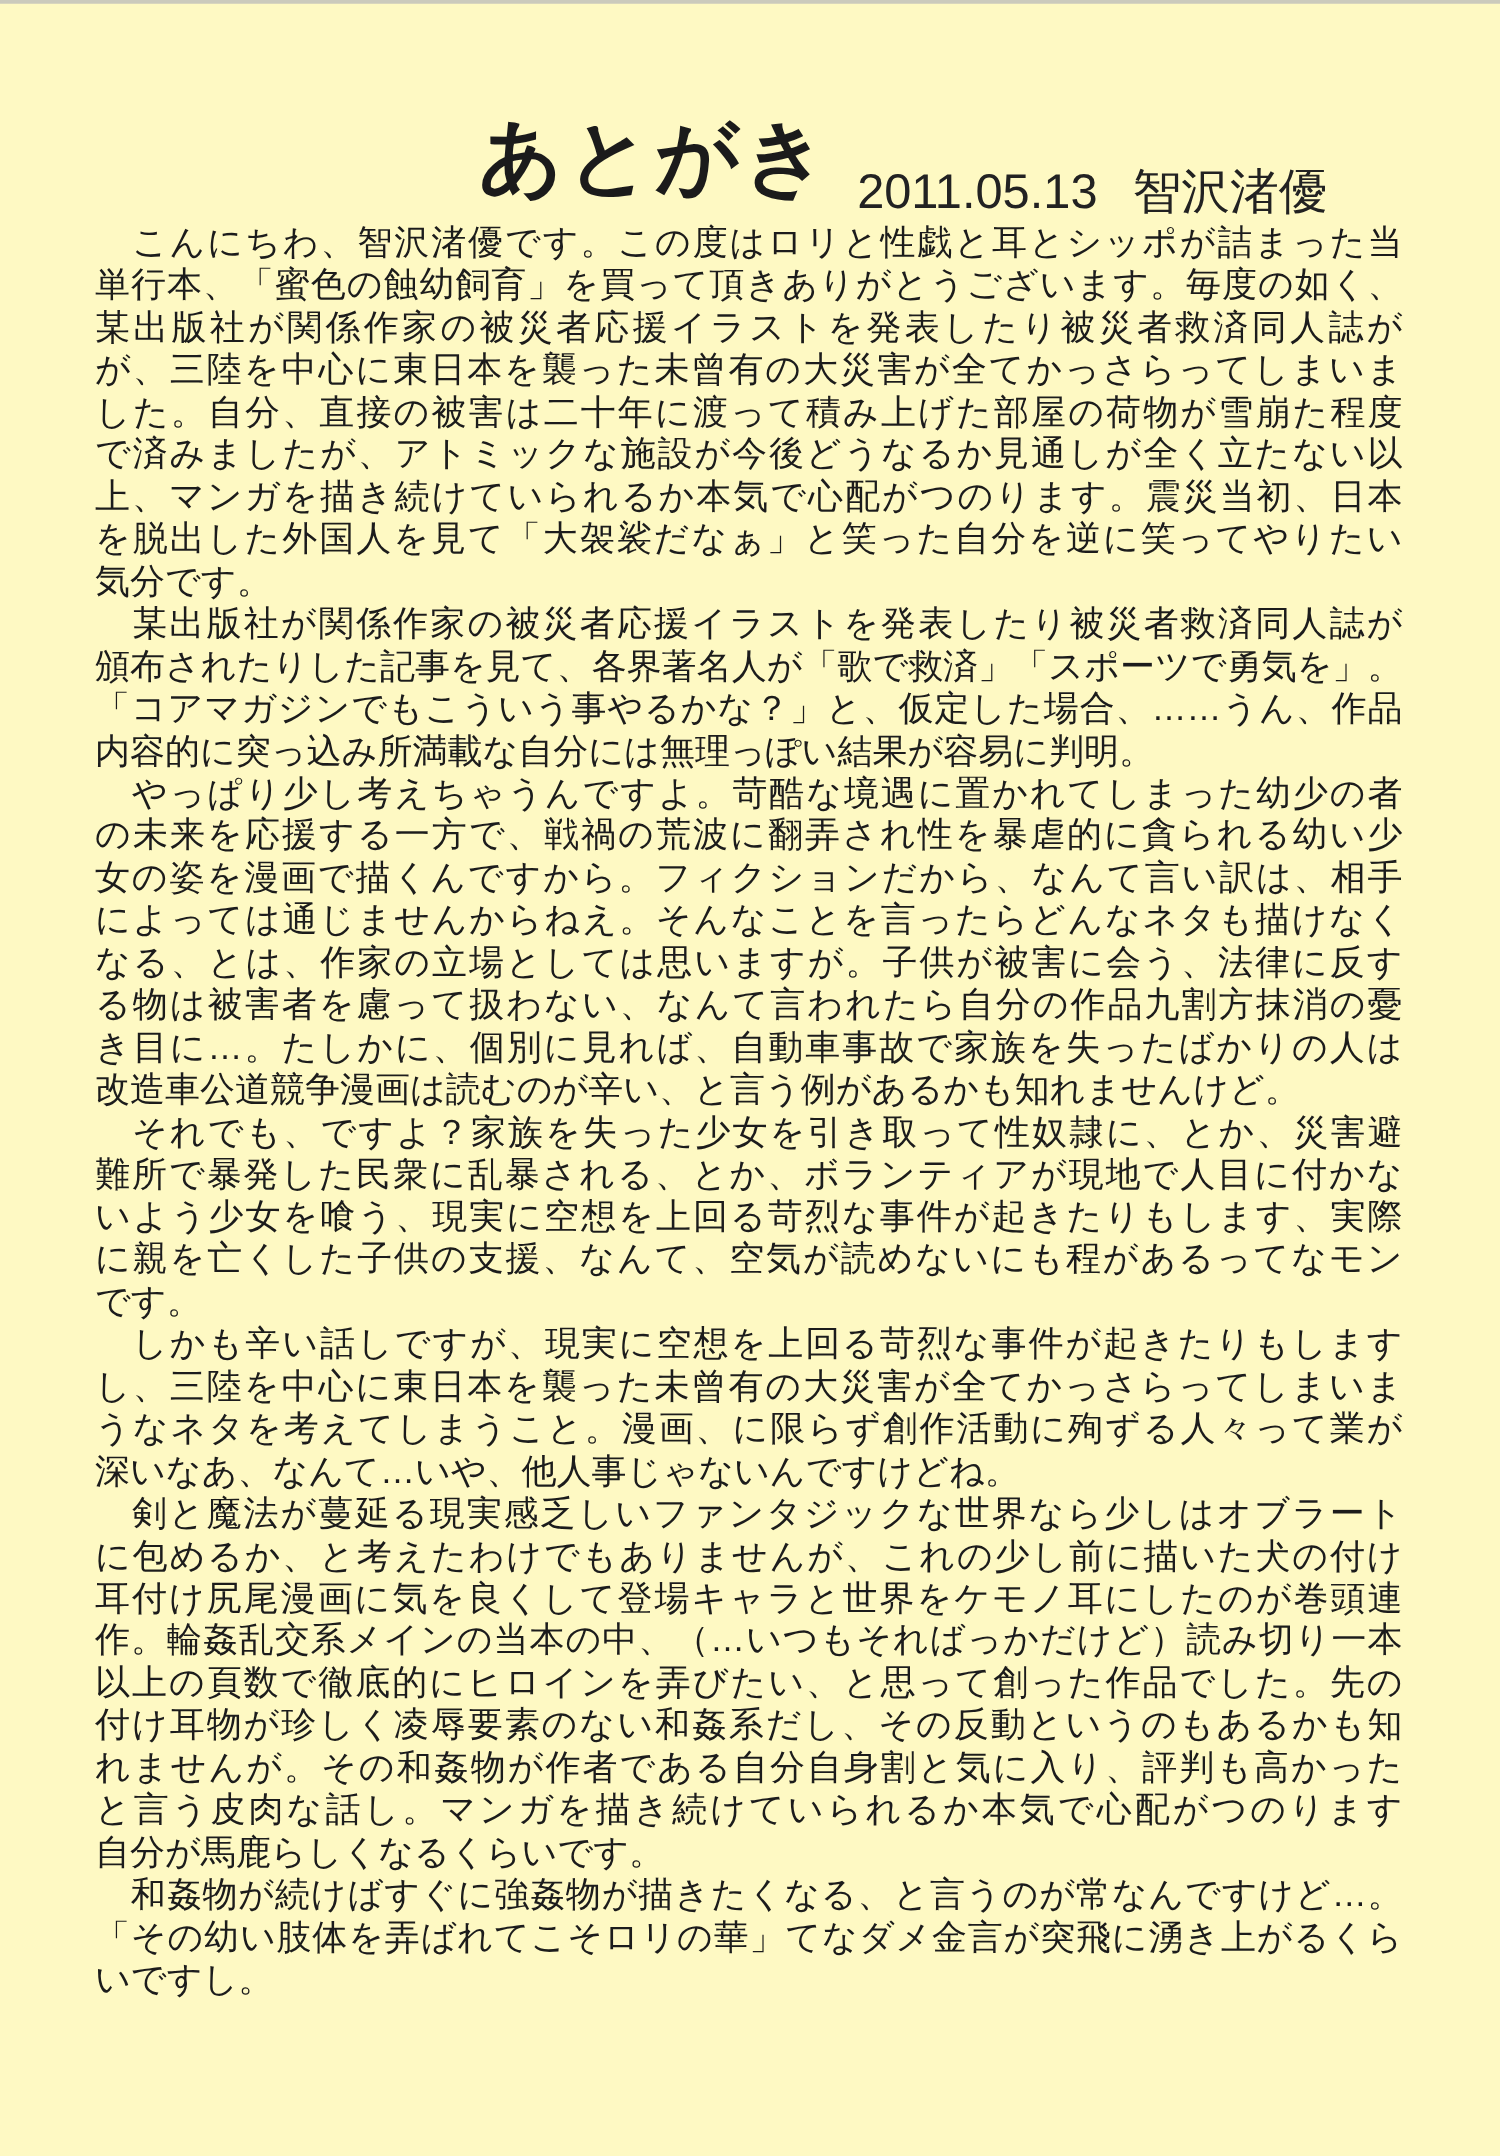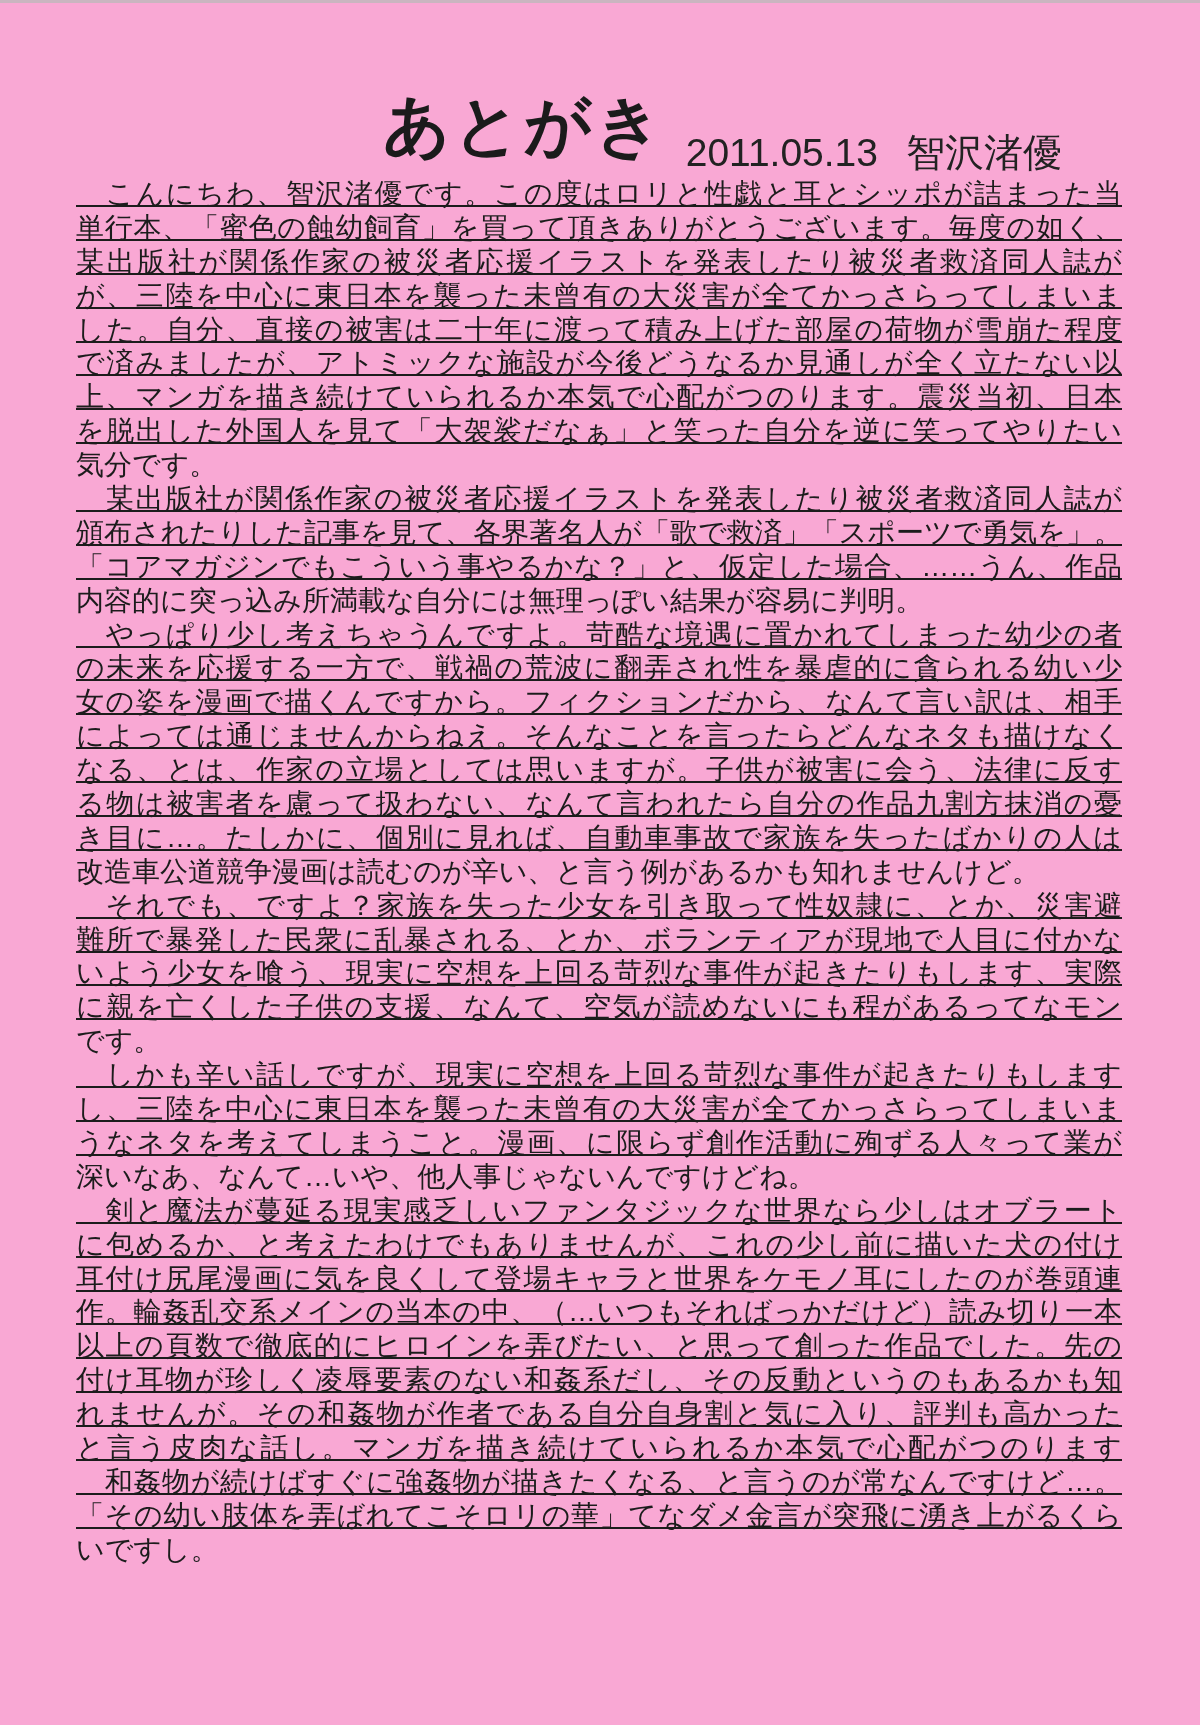--- a/index.html
+++ b/index.html
@@ -5,21 +5,21 @@
   html, body {
     margin: 0;
     padding: 0;
     background: #e9e9e9;
   }
   .page {
     position: relative;
     width: 1200px;
     height: 1725px;
     margin: 0 auto;
-    background: #f9a8d4;
+    background: #fef9c3;
     overflow: hidden;
     font-family: "Liberation Sans", "DejaVu Sans", sans-serif;
     color: #1e1e1e;
   }
   .scan-edge-top {
     position: absolute;
     top: 0; left: 0;
     width: 100%; height: 3px;
     background: #b9b9b9;
     opacity: 0.75;
@@ -58,21 +58,20 @@
     height: 33.9px;
     color: #1c1c1c;
     text-align: justify;
     text-align-last: left;
     white-space: normal;
     overflow: visible;
     font-weight: 500;
   }
   .line.just {
     text-align-last: justify;
-    text-decoration: underline;
   }
 </style>
 </head>
 <body>
 
 <div class="page">
   <div class="scan-edge-top"></div>
 
   <div class="page-title">あとがき</div>
 
@@ -123,20 +122,21 @@
       </div>
       <div class="para">
         <div class="line just">　剣と魔法が蔓延る現実感乏しいファンタジックな世界なら少しはオブラート</div>
         <div class="line just">に包めるか、と考えたわけでもありませんが、これの少し前に描いた犬の付け</div>
         <div class="line just">耳付け尻尾漫画に気を良くして登場キャラと世界をケモノ耳にしたのが巻頭連</div>
         <div class="line just">作。輪姦乱交系メインの当本の中、（…いつもそればっかだけど）読み切り一本</div>
         <div class="line just">以上の頁数で徹底的にヒロインを弄びたい、と思って創った作品でした。先の</div>
         <div class="line just">付け耳物が珍しく凌辱要素のない和姦系だし、その反動というのもあるかも知</div>
         <div class="line just">れませんが。その和姦物が作者である自分自身割と気に入り、評判も高かった</div>
         <div class="line just">と言う皮肉な話し。マンガを描き続けていられるか本気で心配がつのります</div>
+        <div class="line">自分が馬鹿らしくなるくらいです。</div>
       </div>
       <div class="para">
         <div class="line just">　和姦物が続けばすぐに強姦物が描きたくなる、と言うのが常なんですけど…。</div>
         <div class="line just">「その幼い肢体を弄ばれてこそロリの華」てなダメ金言が突飛に湧き上がるくら</div>
         <div class="line">いですし。</div>
       </div>
     </div>
 </div>
 
 </body></html>

